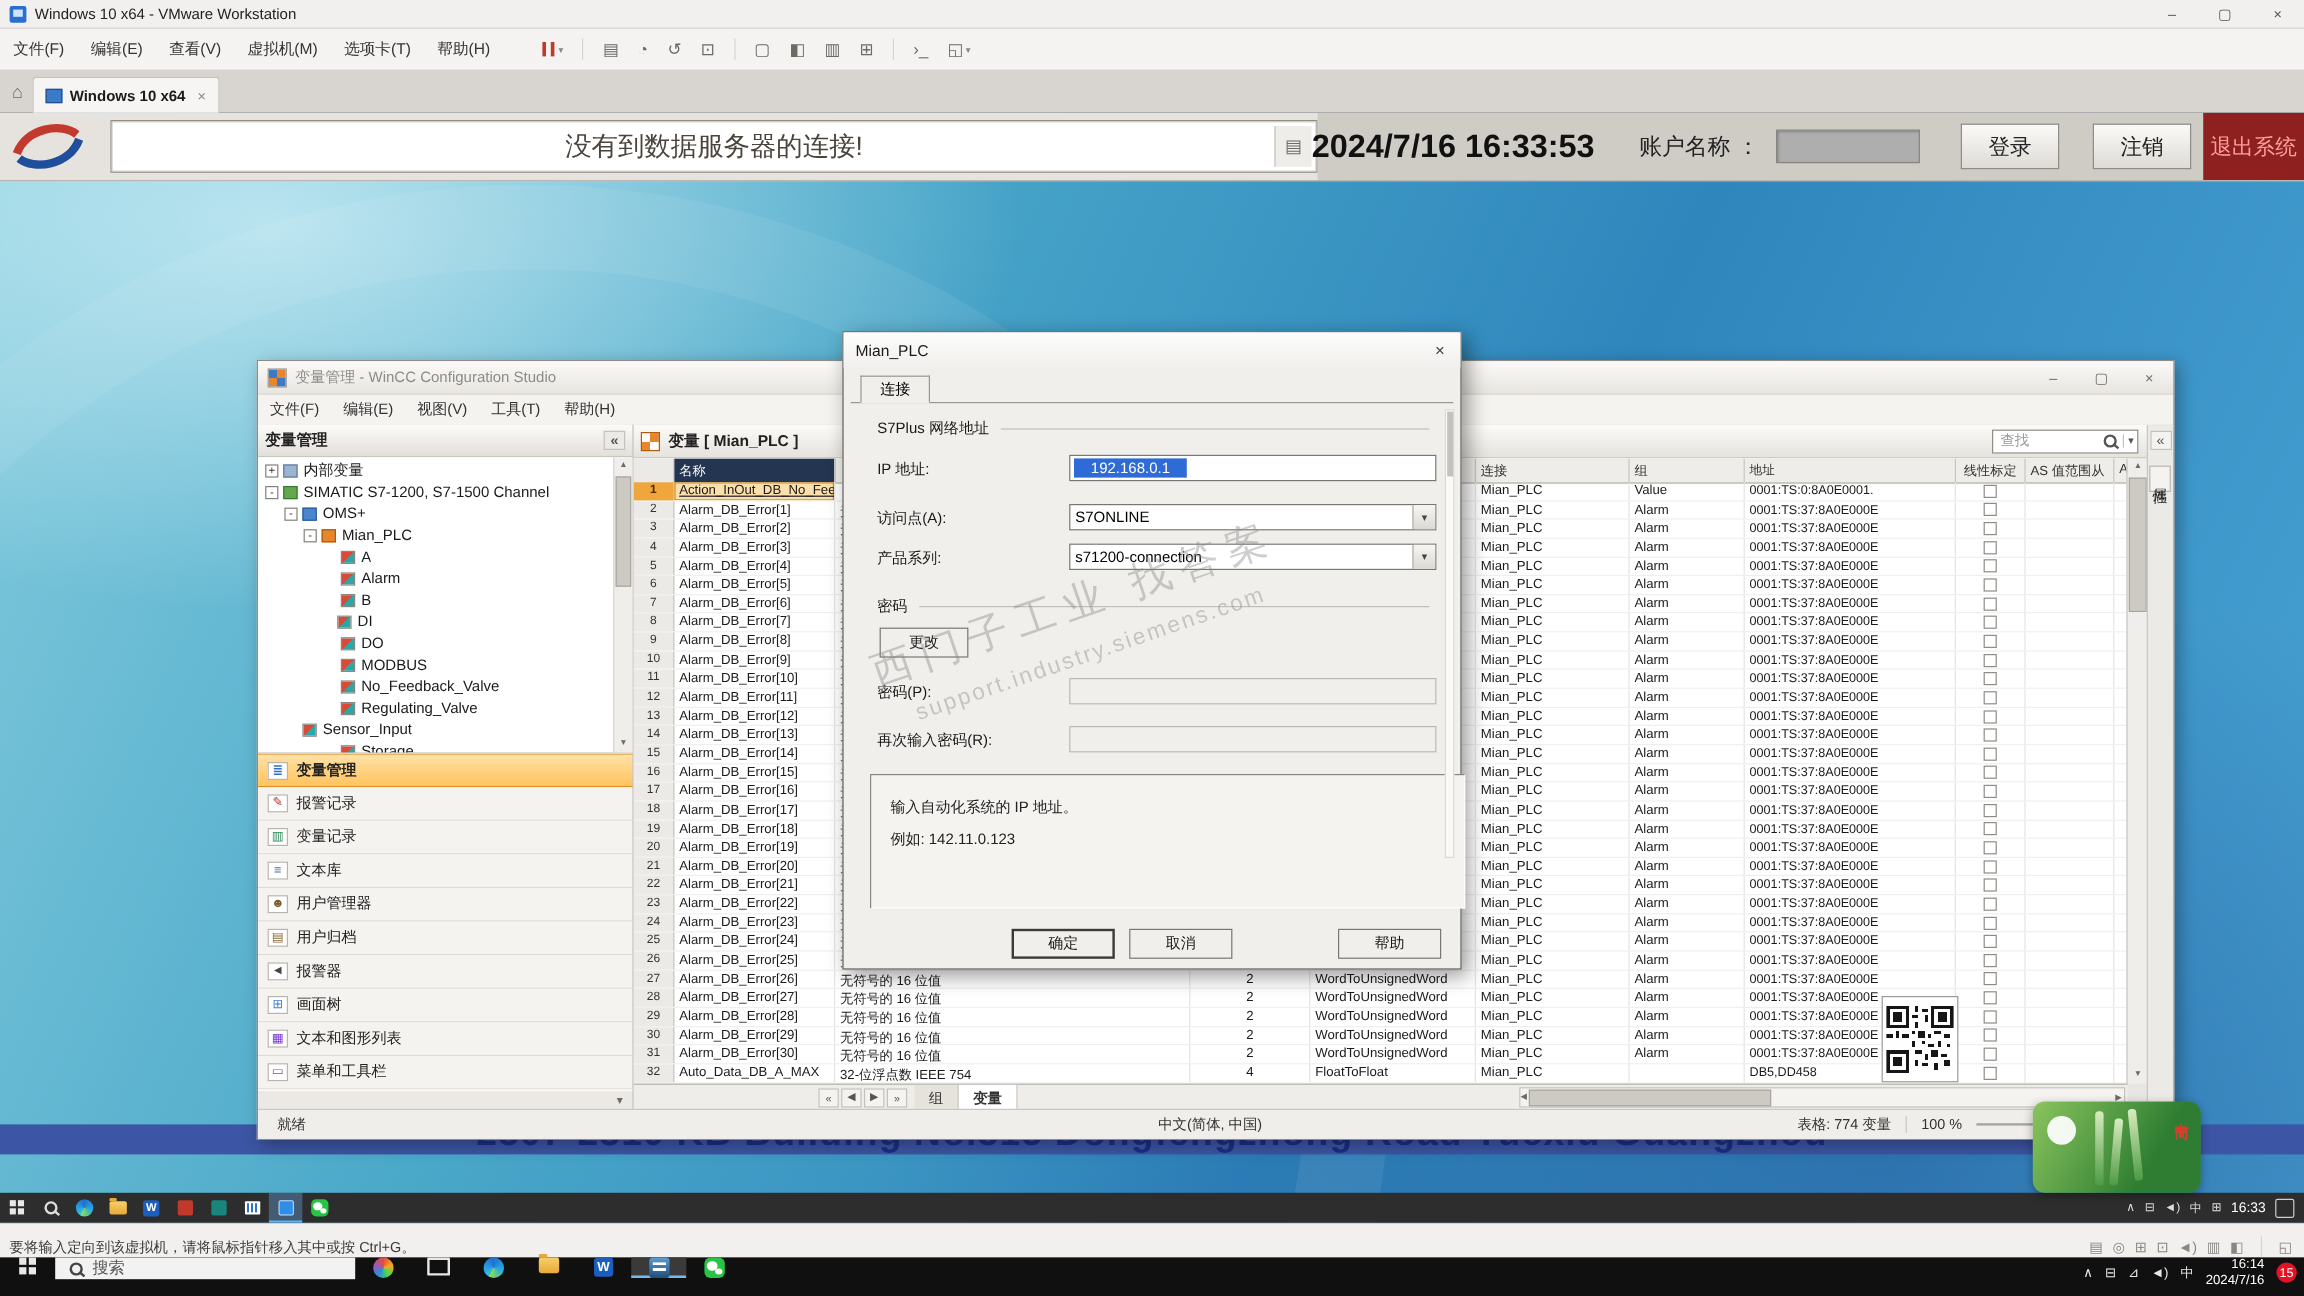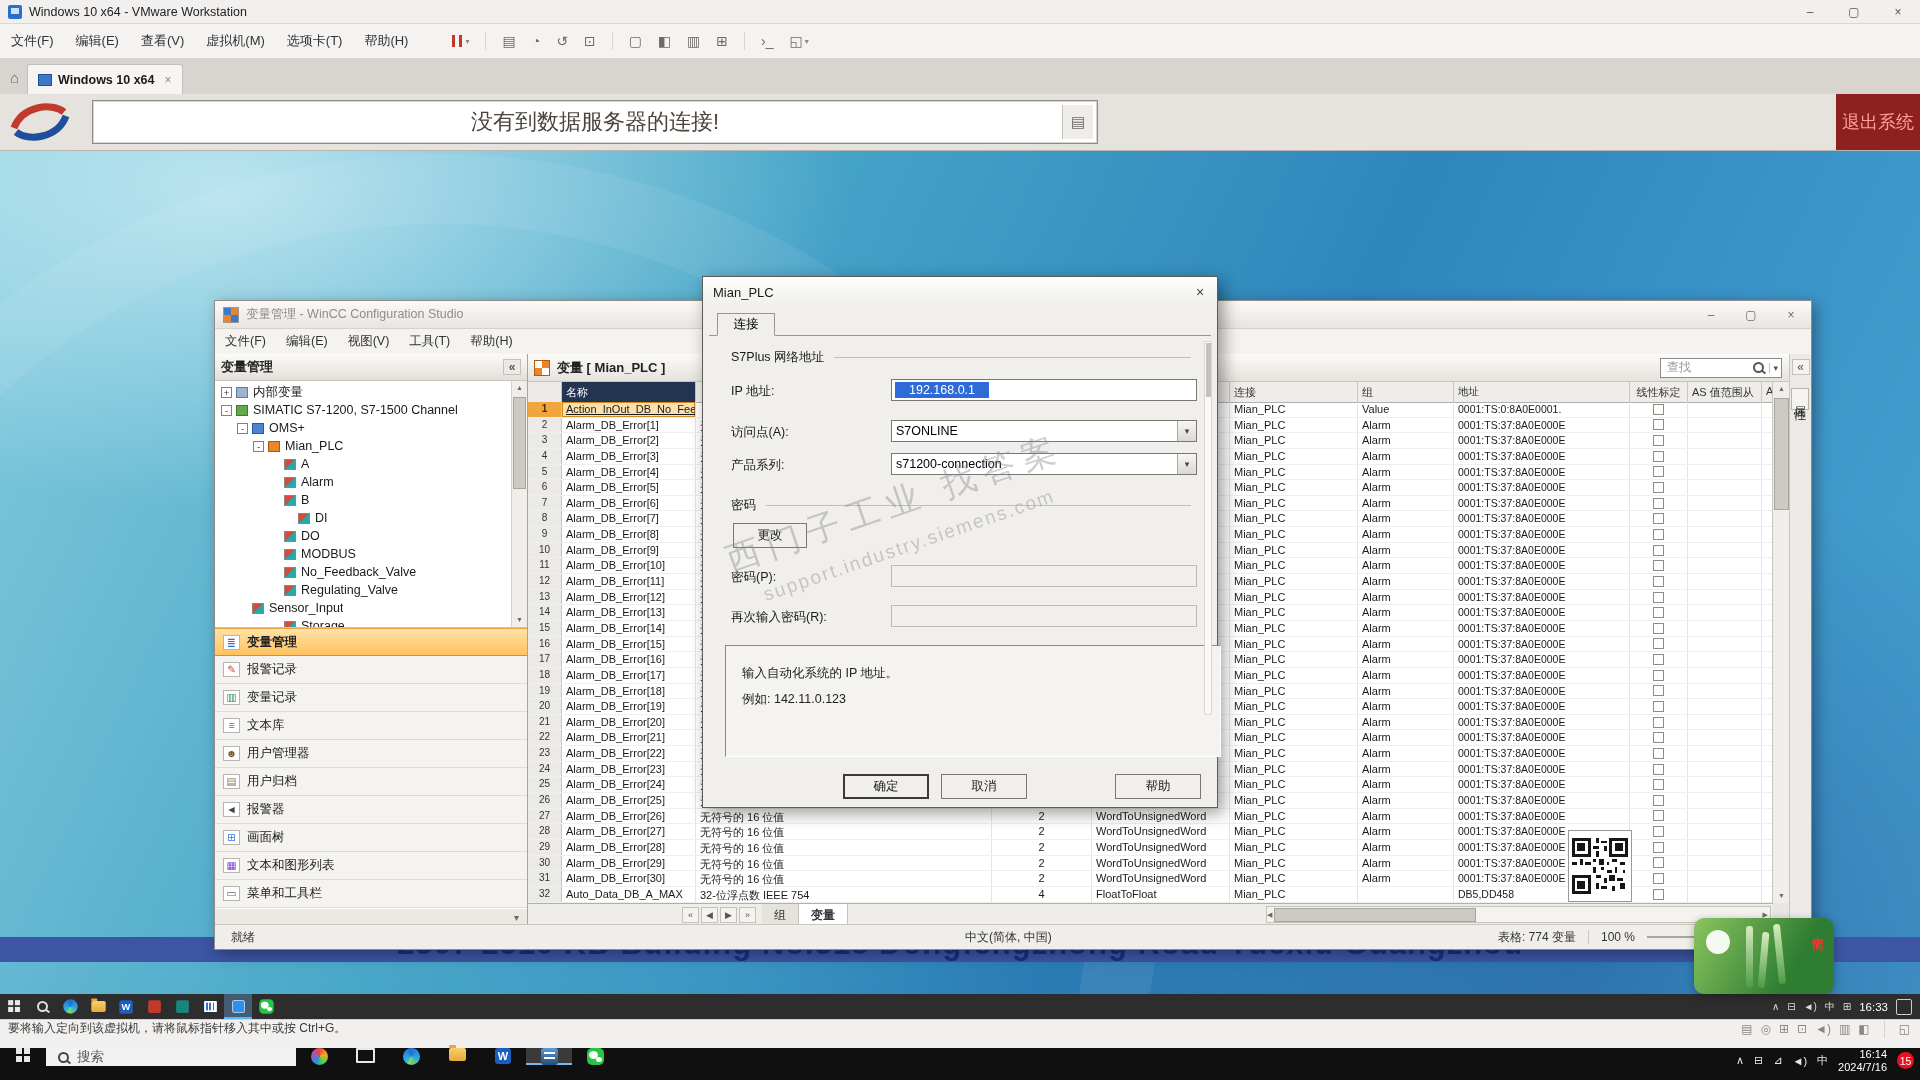--- a/index.html
+++ b/index.html
@@ -177,21 +177,21 @@
   
   .vmbar{position:absolute;left:0;right:0;top:900px;height:25px;background:#2d2d2d;z-index:30;display:flex;align-items:center}
   .vleft{display:flex;height:100%}
   .vtile{width:28px;height:100%;display:flex;align-items:center;justify-content:center}
   .vact{background:rgba(100,160,220,.4);box-shadow:inset 0 -2px 0 #58b7ff}
   .vtray{margin-left:auto;display:flex;align-items:center;gap:8px;padding-right:8px}
   .tg2{color:#dcdcdc;font-size:10px}
   .vtime{color:#fff;font-size:11.5px}
   .vnote{width:14px;height:14px;border:1px solid #cfcfcf;border-radius:2px}
   
-  .vmw-status{position:absolute;top:1019px;left:0;right:0;height:29px;background:#f2f0ee;border-top:1px solid #d5d2cc;display:flex;align-items:flex-start;font-size:12px;color:#3a3a3a;box-sizing:border-box}
+  .vmw-status{position:absolute;top:1019px;left:0;right:0;height:29px;background:#f2f0ee;border-top:1px solid #d5d2cc;display:flex;align-items:flex-end;font-size:12px;color:#3a3a3a;box-sizing:border-box}
   .hint{padding-left:8px}
   .sdevs{margin-left:auto;display:flex;align-items:center;gap:8px;padding-right:10px;color:#8a8781;font-size:12px}
   
   .hbar{position:absolute;top:1048px;left:0;right:0;height:32px;background:#101010;display:flex;align-items:flex-start;z-index:50}
   .htile{width:46px;display:flex;align-items:center;justify-content:center}
   .hact{background:#3a3a3a;box-shadow:inset 0 -2px 0 #76b9ed}
   .hsearch{width:250px;background:#f2f2f2;display:flex;align-items:center;gap:8px;padding-left:12px;font-size:13.5px;color:#555;box-sizing:border-box}
   .htray{margin-left:auto;display:flex;align-items:center;gap:10px;padding-right:6px}
   .tg3{color:#e8e8e8;font-size:11px}
   .hclock{display:flex;flex-direction:column;align-items:flex-end;color:#fff;font-size:11px;line-height:12.5px}
@@ -281,20 +281,27 @@
 
     <div class="shead">
       <svg class="slogo" viewBox="0 0 64 48">
         <path d="M6 30 C14 8 44 4 56 14" stroke="#c23a2e" stroke-width="7" fill="none"></path>
         <path d="M58 18 C50 40 20 44 8 34" stroke="#1f4e9c" stroke-width="7" fill="none"></path>
       </svg>
       <div class="salert">
         <span>没有到数据服务器的连接!</span>
         <span class="salicon">▤</span>
       </div>
+      <div class="szone">
+        <div class="sdt">2024/7/16 16:33:53</div>
+        <div class="sacct">账户名称 ：</div>
+        <div class="sacctbox"></div>
+        <div class="sbtn slogin">登录</div>
+        <div class="sbtn slogout">注销</div>
+      </div>
       <div class="sexit">退出系统</div>
     </div>
 
     <div class="sblue">
       <span class="saddr">2307-2310 KB Building No.315 Dongfengzhong Road Yuexiu Guangzhou</span>
     </div>
 
     <div class="wincc">
       <div class="wtitle">
         <span class="wtico"></span>
@@ -348,21 +355,21 @@
                 <div class="trw" style="padding-left: 54px;">
                   <span class="expsp"></span>
                   <span class="tico tag-group-icon"></span>
                   <span class="tlb">Alarm</span>
                 </div>
                 <div class="trw" style="padding-left: 54px;">
                   <span class="expsp"></span>
                   <span class="tico tag-group-icon"></span>
                   <span class="tlb">B</span>
                 </div>
-                <div class="trw" style="padding-left: 68px;">
+                <div class="trw" style="padding-left: 51px;">
                   <span class="expsp"></span>
                   <span class="tico tag-group-icon"></span>
                   <span class="tlb">DI</span>
                 </div>
                 <div class="trw" style="padding-left: 54px;">
                   <span class="expsp"></span>
                   <span class="tico tag-group-icon"></span>
                   <span class="tlb">DO</span>
                 </div>
                 <div class="trw" style="padding-left: 54px;">

